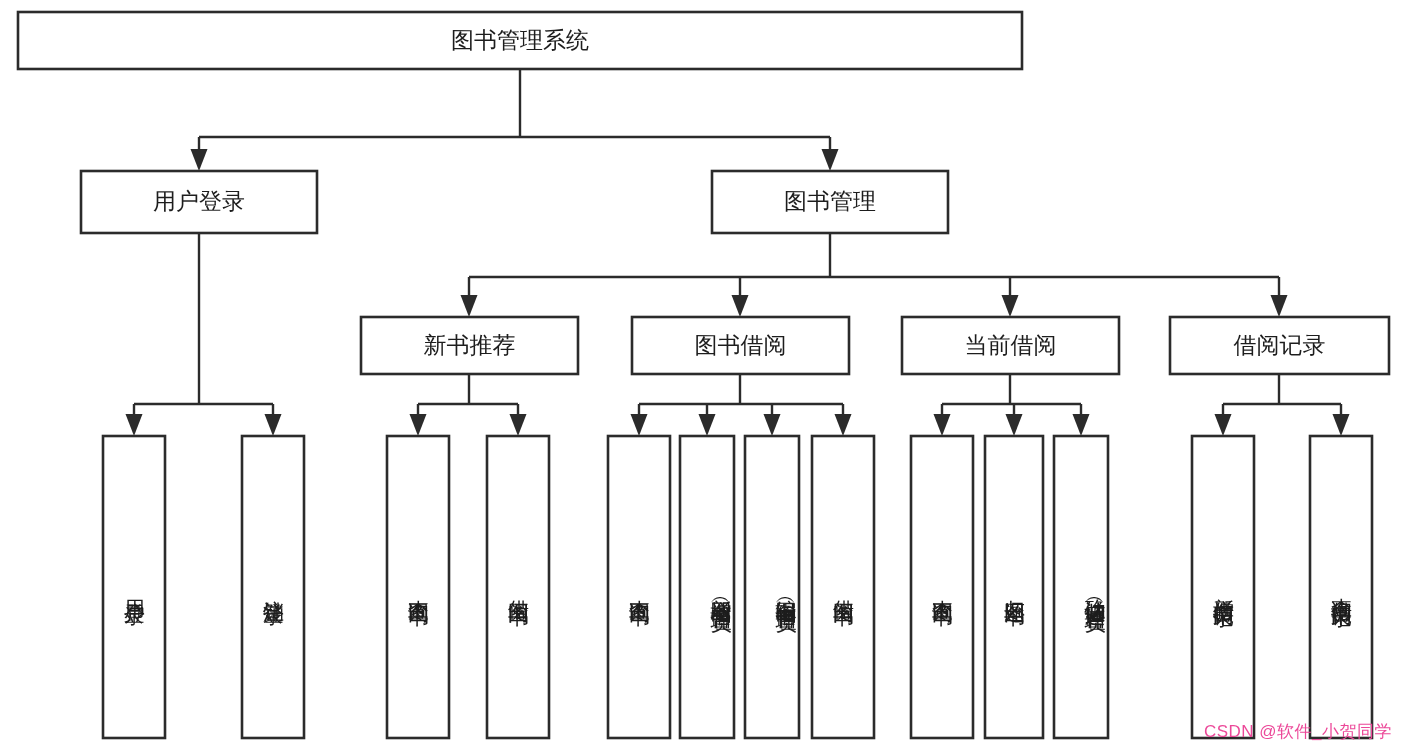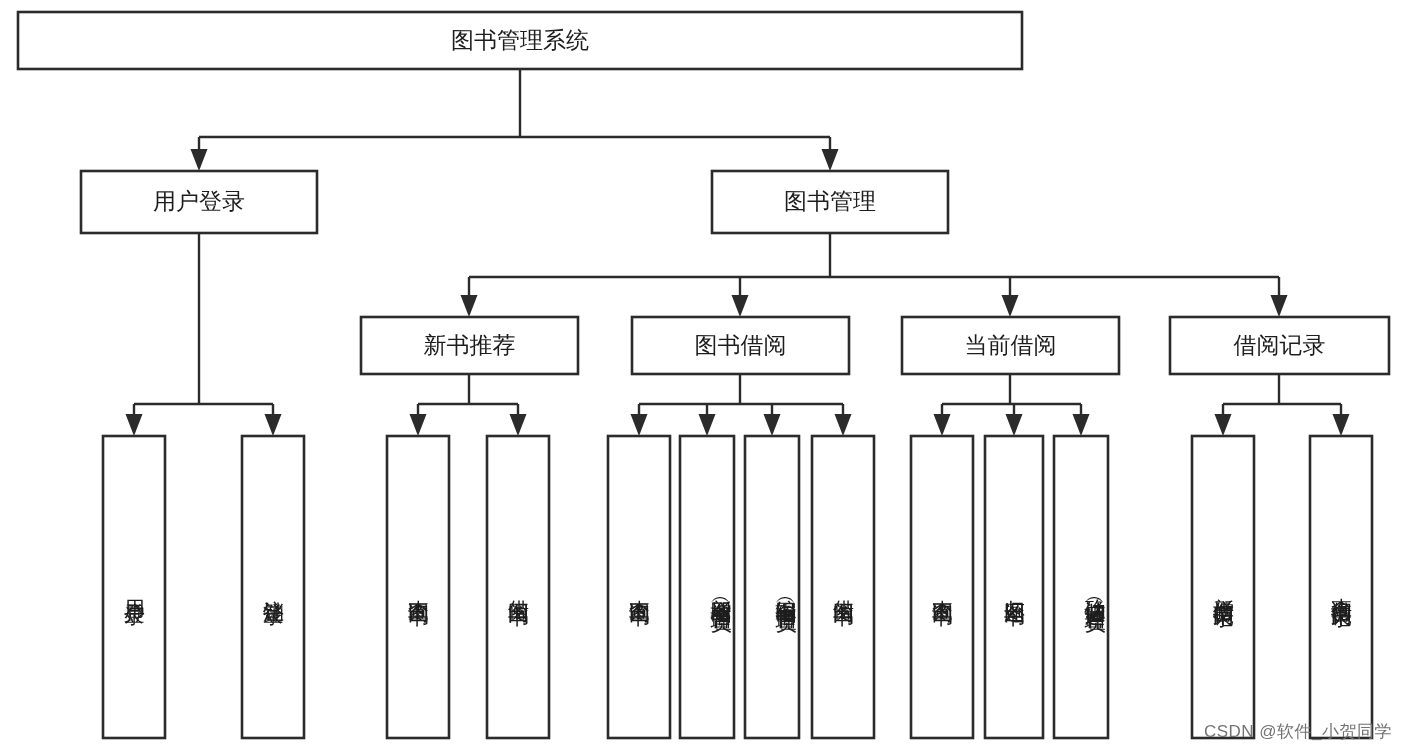--- a/index.html
+++ b/index.html
@@ -71,21 +71,21 @@
   }
   .leaf-label.center {
     align-items: center;
   }
   .watermark {
     position: absolute;
     right: 8px;
     bottom: 4px;
     font-family: "Liberation Sans", "DejaVu Sans", sans-serif;
     font-size: 17px;
-    color: #737373;
+    color: #ec4899;
     letter-spacing: 0.5px;
     user-select: none;
   }
 </style>
 </head>
 <body>
 
 <div id="diagram-root">
 
   <svg class="diagram-canvas" id="svg-canvas" viewBox="0 0 1405 747" xmlns="http://www.w3.org/2000/svg">

